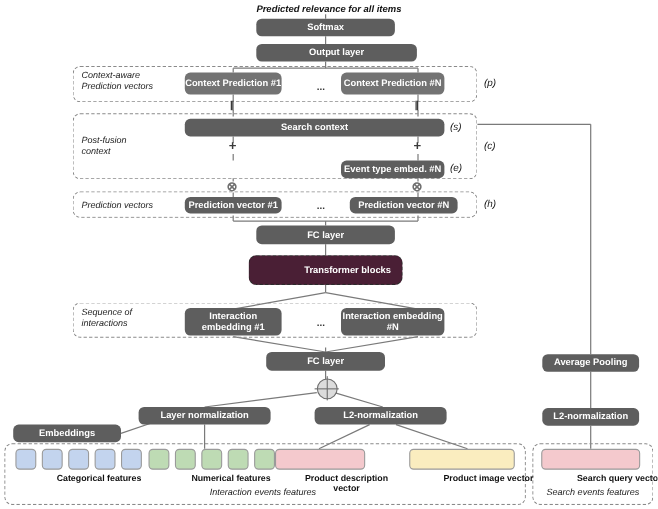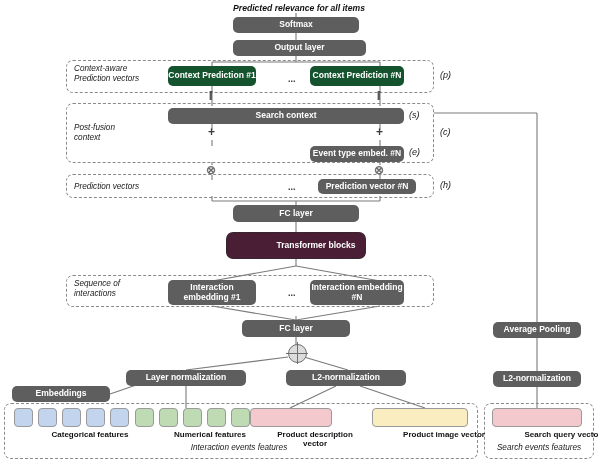--- a/index.html
+++ b/index.html
@@ -3,21 +3,21 @@
 <meta charset="utf-8">
 <style>
   html,body{margin:0;padding:0;background:#ffffff;}
   body{font-family:"Liberation Sans", sans-serif;}
   #stage{position:relative;width:598px;height:463px;background:#fff;overflow:hidden;}
   svg#wires{position:absolute;left:0;top:0;width:598px;height:463px;pointer-events:none;}
 
   .box{position:absolute;box-sizing:border-box;display:flex;align-items:center;justify-content:center;
        text-align:center;border-radius:5px;color:#fff;background:#5e5e5e;font-size:8.5px;font-weight:bold;
        line-height:1.12;z-index:3;}
-  .box.green{background:#14532d;}
+  .box.green{background:#737373;}
   .box.maroon{background:#4a1f35;border:1.6px dashed #2b2b2b;border-radius:7px;}
 
   .grp{position:absolute;box-sizing:border-box;border:1.1px dashed #8a8a8a;border-radius:7px;z-index:1;}
 
   .cap{position:absolute;font-style:italic;font-size:8.2px;color:#1a1a1a;line-height:1.22;z-index:4;}
   .tag{position:absolute;font-style:italic;font-size:9px;color:#1a1a1a;z-index:4;}
   .title{position:absolute;font-style:italic;font-weight:bold;font-size:8.6px;color:#111;z-index:4;
          width:100%;text-align:center;left:0;}
 
   .feat{position:absolute;box-sizing:border-box;border:1px solid #9a9a9a;border-radius:4px;z-index:3;}
@@ -100,21 +100,21 @@
       <line x1="434" y1="113" x2="537" y2="113"></line>
       <line x1="537" y1="113" x2="537" y2="322"></line>
       <line x1="537" y1="338" x2="537" y2="371"></line>
       <line x1="537" y1="387" x2="537" y2="408"></line>
     </g>
   </svg>
 
   <div class="title" style="top:3px;">Predicted relevance for all items</div>
 
   <div class="box" style="left:233px;top:17px;width:126px;height:16px;">Softmax</div>
-  <div class="box" style="left:233px;top:40px;width:133px;height:16px;">Output layer</div>
+  <div class="box" style="left:233px;top:40px;width:146px;height:16px;">Output layer</div>
 
   <div class="grp" style="left:66px;top:60px;width:368px;height:33px;"></div>
   <div class="cap" style="left:74px;top:64px;width:100px;white-space:pre-line;">Context-aware
 Prediction vectors</div>
   <div class="box green" style="left:168px;top:66px;width:88px;height:20px;">Context Prediction #1</div>
   <div class="dots" style="left:288px;top:75px;">...</div>
   <div class="box green" style="left:310px;top:66px;width:94px;height:20px;">Context  Prediction #N</div>
   <div class="tag" style="left:440px;top:70px;">(p)</div>
 
   <div class="eq" style="left:209px;top:91px;">||</div>
@@ -132,20 +132,21 @@
 
   <div class="box" style="left:310px;top:146px;width:94px;height:16px;">Event type embed. #N</div>
   <div class="tag" style="left:409px;top:147px;">(e)</div>
   <div class="tag" style="left:440px;top:127px;">(c)</div>
 
   <div class="op" style="left:206px;top:164px;">⊗</div>
   <div class="op" style="left:374px;top:164px;">⊗</div>
 
   <div class="grp" style="left:66px;top:174px;width:368px;height:24px;"></div>
   <div class="cap" style="left:74px;top:182px;">Prediction vectors</div>
+  <div class="box" style="left:168px;top:179px;width:88px;height:15px;">Prediction vector #1</div>
   <div class="dots" style="left:288px;top:183px;">...</div>
   <div class="box" style="left:318px;top:179px;width:98px;height:15px;">Prediction vector #N</div>
   <div class="tag" style="left:440px;top:180px;">(h)</div>
 
   <div class="box" style="left:233px;top:205px;width:126px;height:17px;">FC layer</div>
   <div class="box maroon" style="left:226px;top:232px;width:140px;height:27px;padding-left:40px;">Transformer blocks</div>
 
   <div class="grp" style="left:66px;top:275px;width:368px;height:32px;"></div>
   <div class="cap" style="left:74px;top:279px;width:86px;white-space:pre-line;">Sequence of
 interactions</div>

